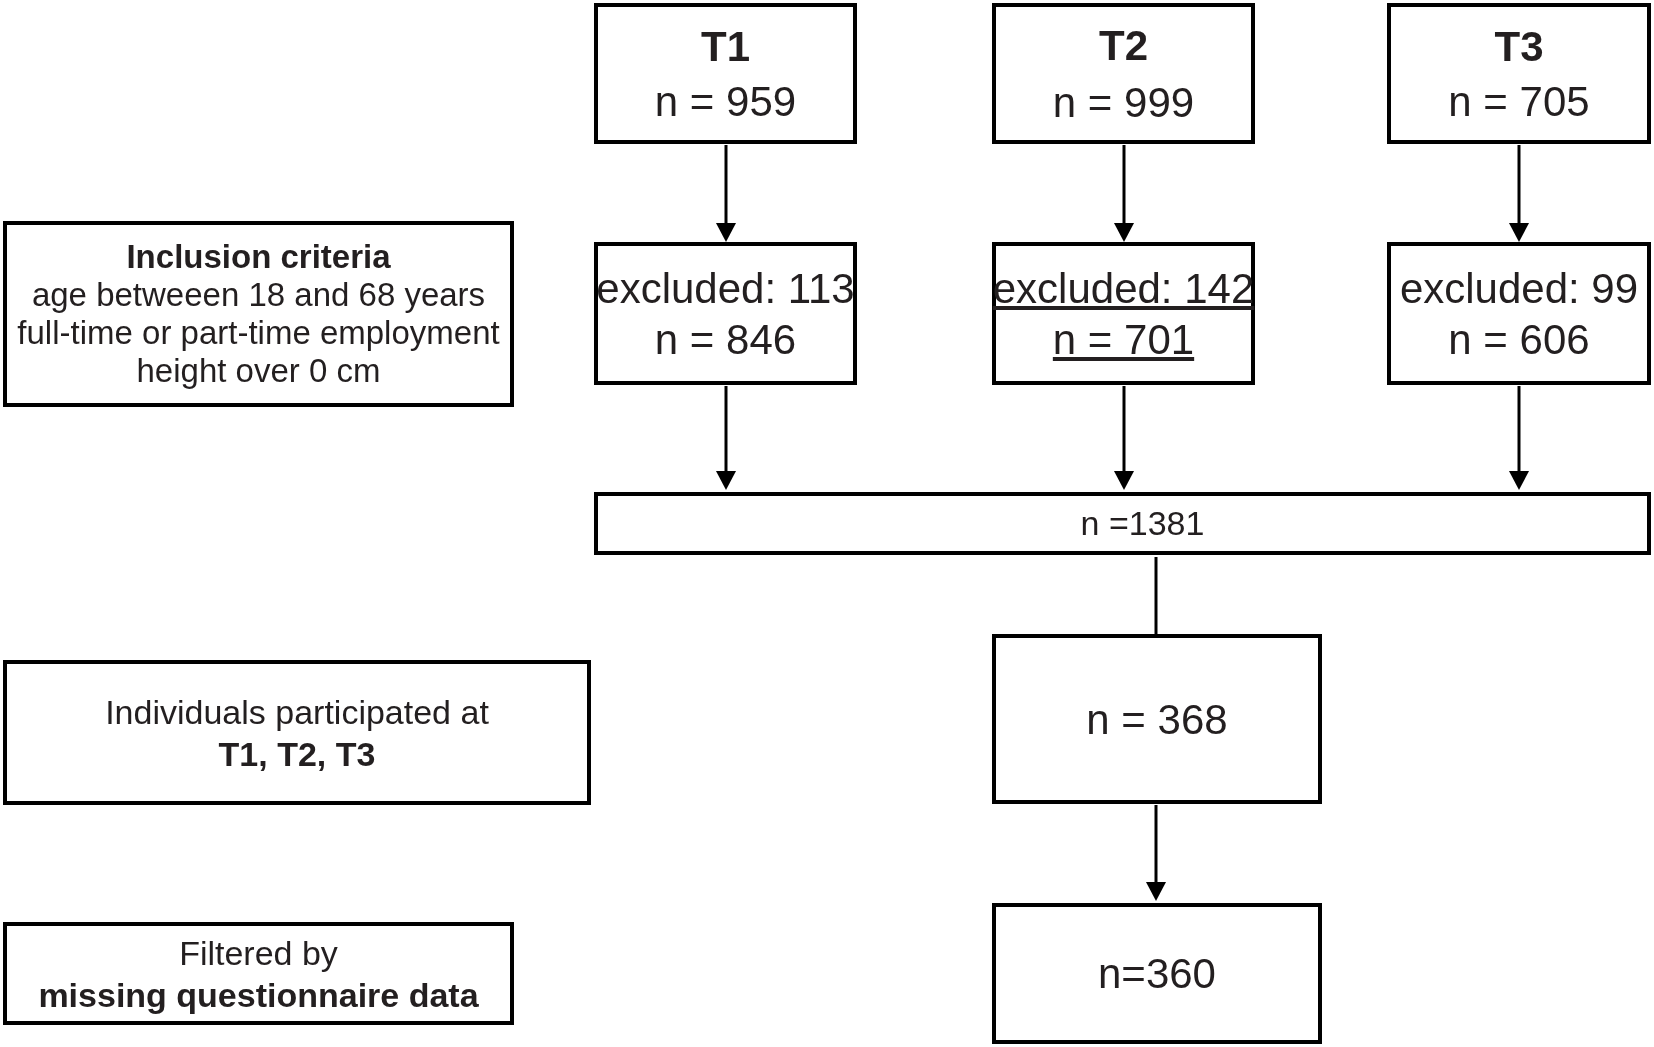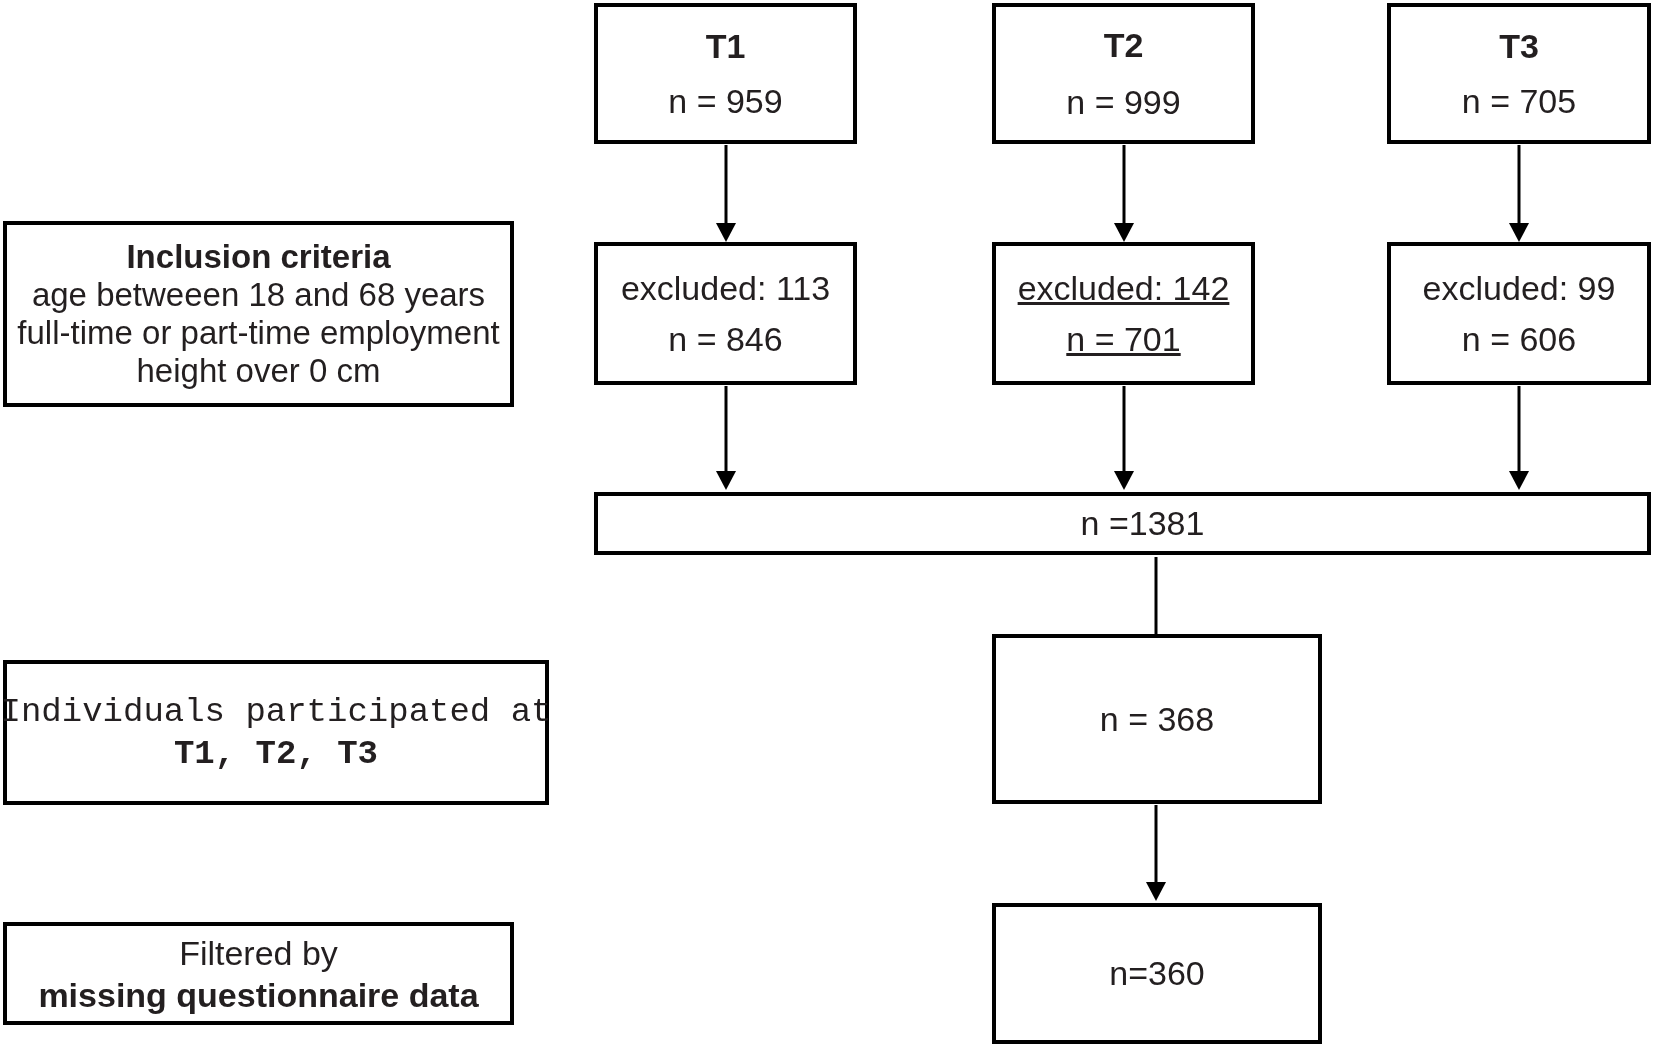--- a/index.html
+++ b/index.html
@@ -28,21 +28,21 @@
     box-sizing: border-box;
     border: 4px solid #000000;
     background: #ffffff;
     display: flex;
     flex-direction: column;
     align-items: center;
     justify-content: center;
     text-align: center;
   }
   .box .line {
-    font-size: 34px;
+    font-size: 42px;
     line-height: 41px;
     white-space: nowrap;
   }
   .box .bold { font-weight: bold; }
   .stage-box { gap: 14px; }
   .excl-box  { gap: 10px; }
   .side-box .line {
     font-size: 33px;
     line-height: 38px;
   }
@@ -122,21 +122,21 @@
   </div>
   <div class="box excl-box" style="left:1387px; top:242px; width:264px; height:143px;">
     <div class="line">excluded: 99</div>
     <div class="line">n = 606</div>
   </div>
 
   <div class="box pooled-box" style="left:594px; top:492px; width:1057px; height:63px;">
     <div class="line">n =1381</div>
   </div>
 
-  <div class="box label-box" style="left:3px; top:660px; width:546px; height:145px;font-family:Liberation Mono, monospace;">
+  <div class="box label-box" style="left:3px; top:660px; width:588px; height:145px;">
     <div class="line">Individuals participated at</div>
     <div class="line bold">T1, T2, T3</div>
   </div>
 
   <div class="box" style="left:992px; top:634px; width:330px; height:170px;text-align:center;">
     <div class="line">n = 368</div>
   </div>
 
   <div class="box label-box" style="left:3px; top:922px; width:511px; height:103px;">
     <div class="line">Filtered by</div>

